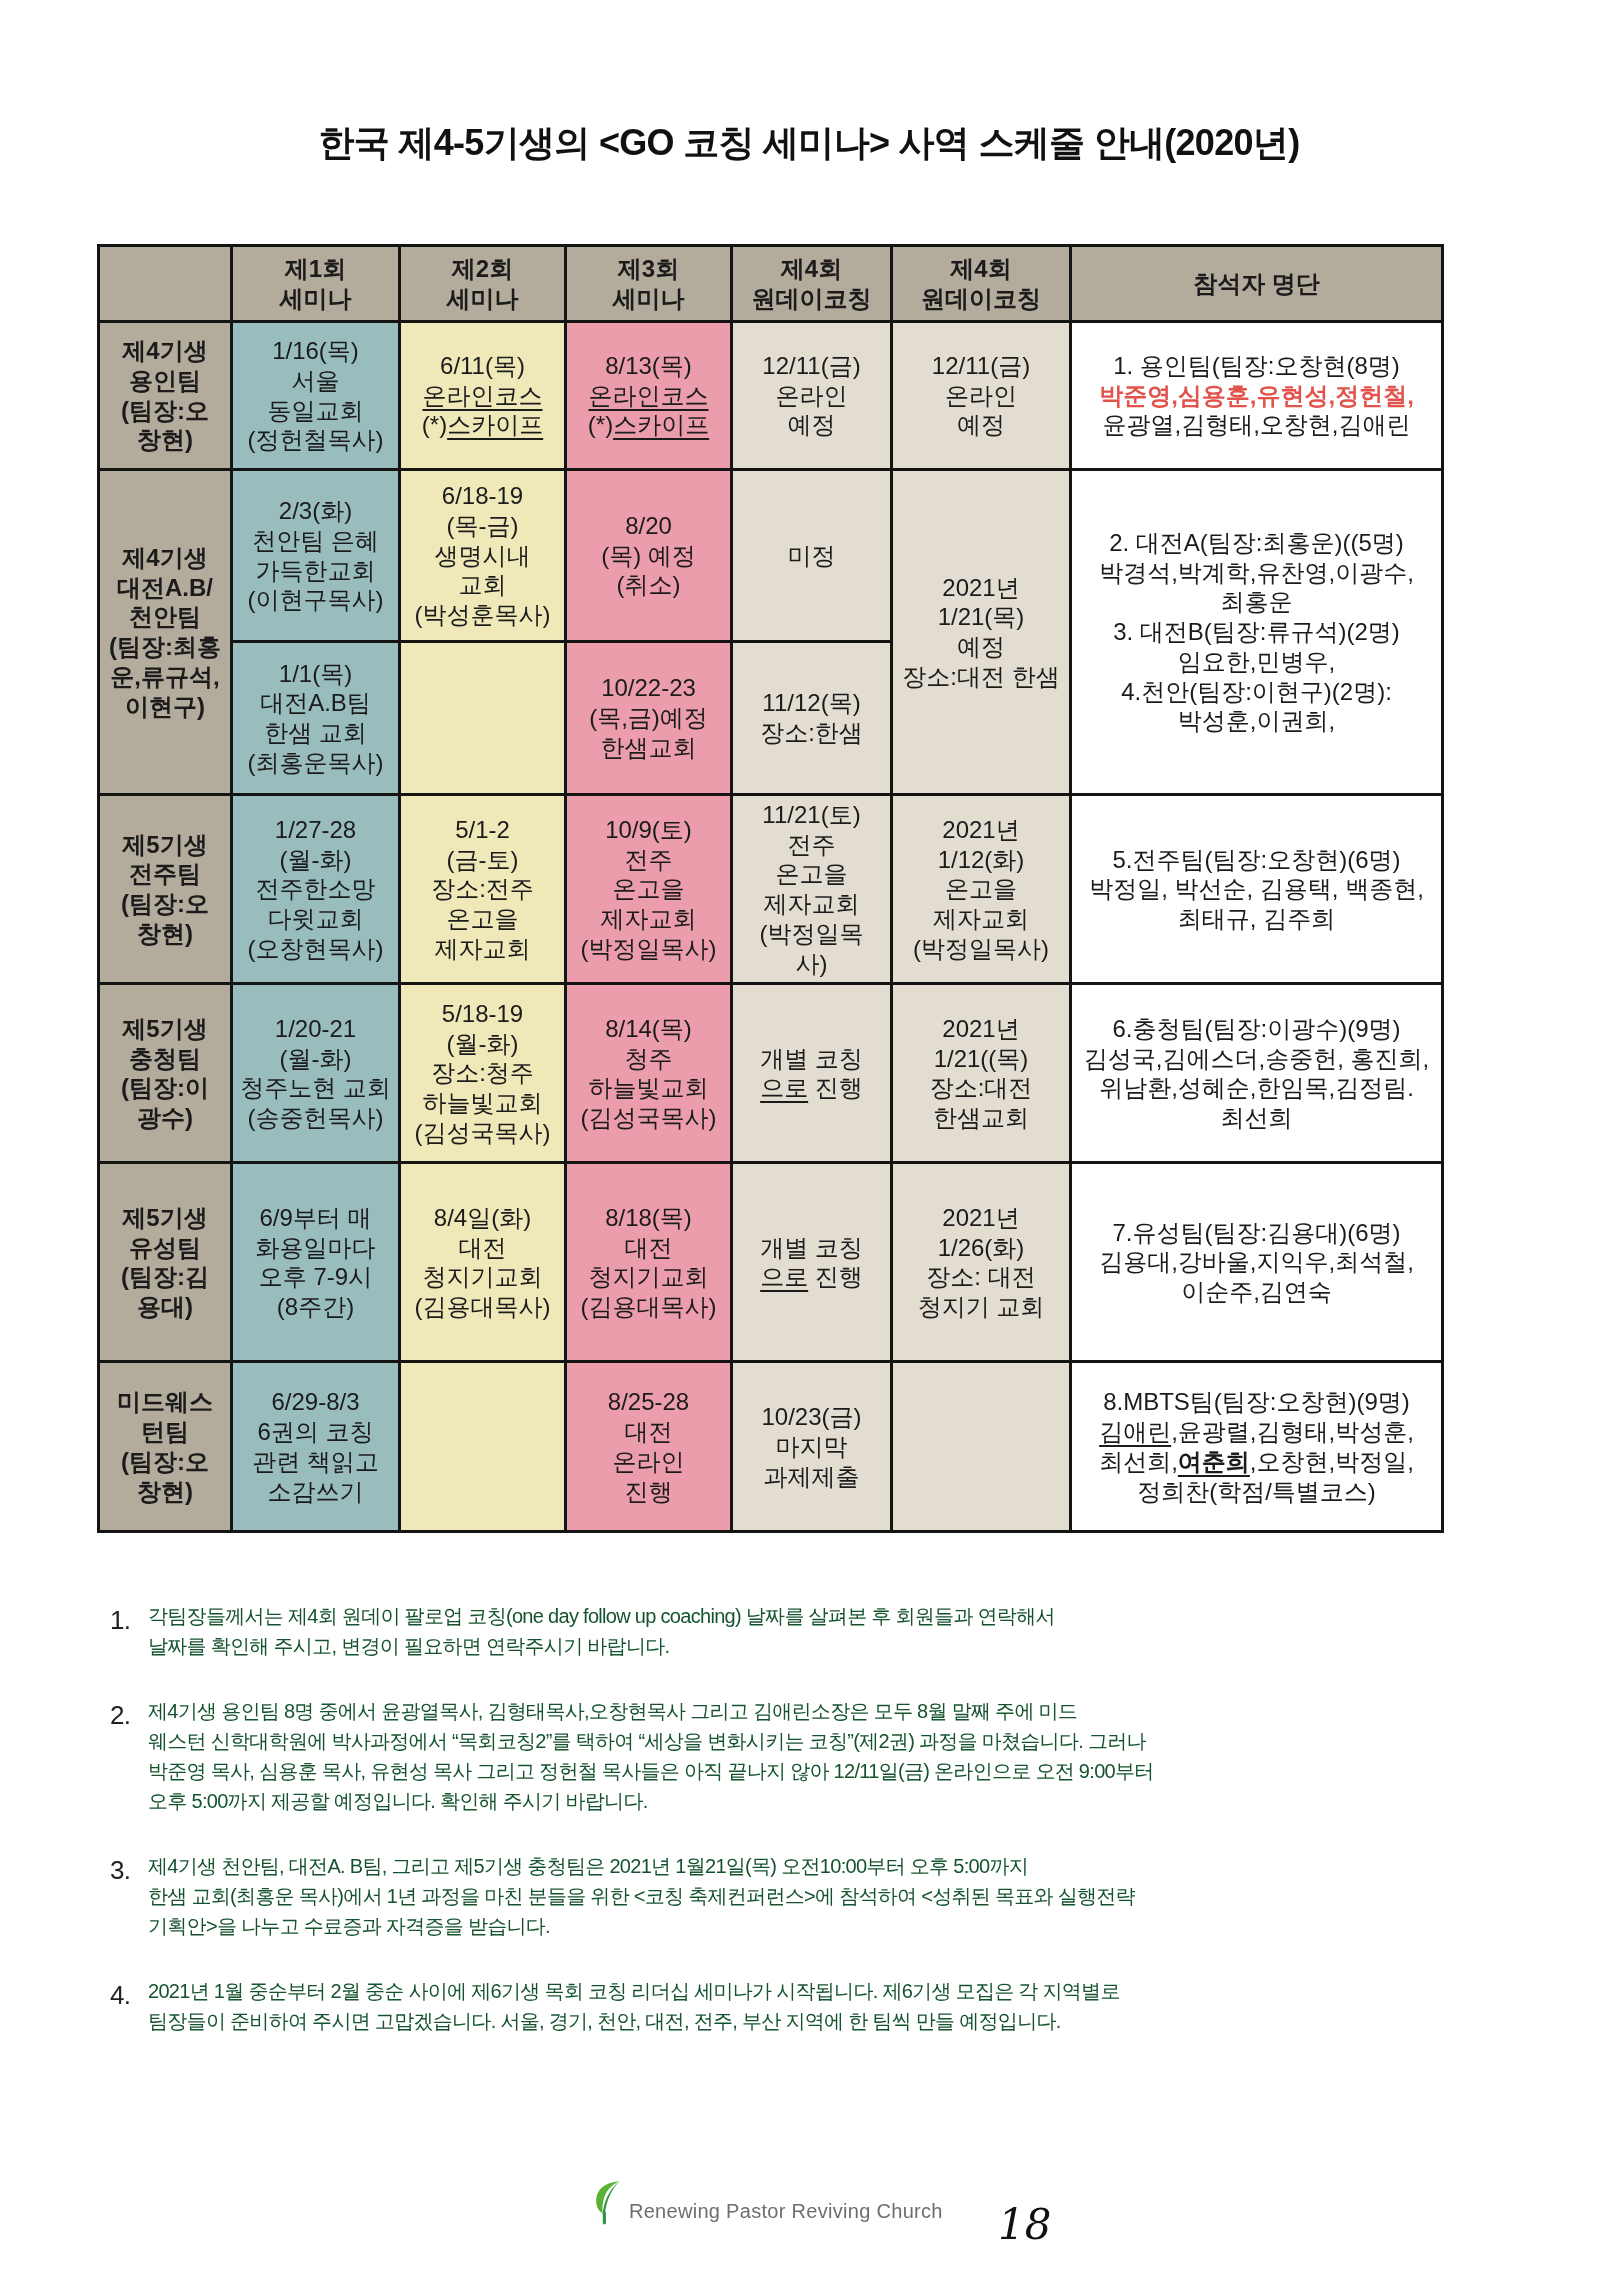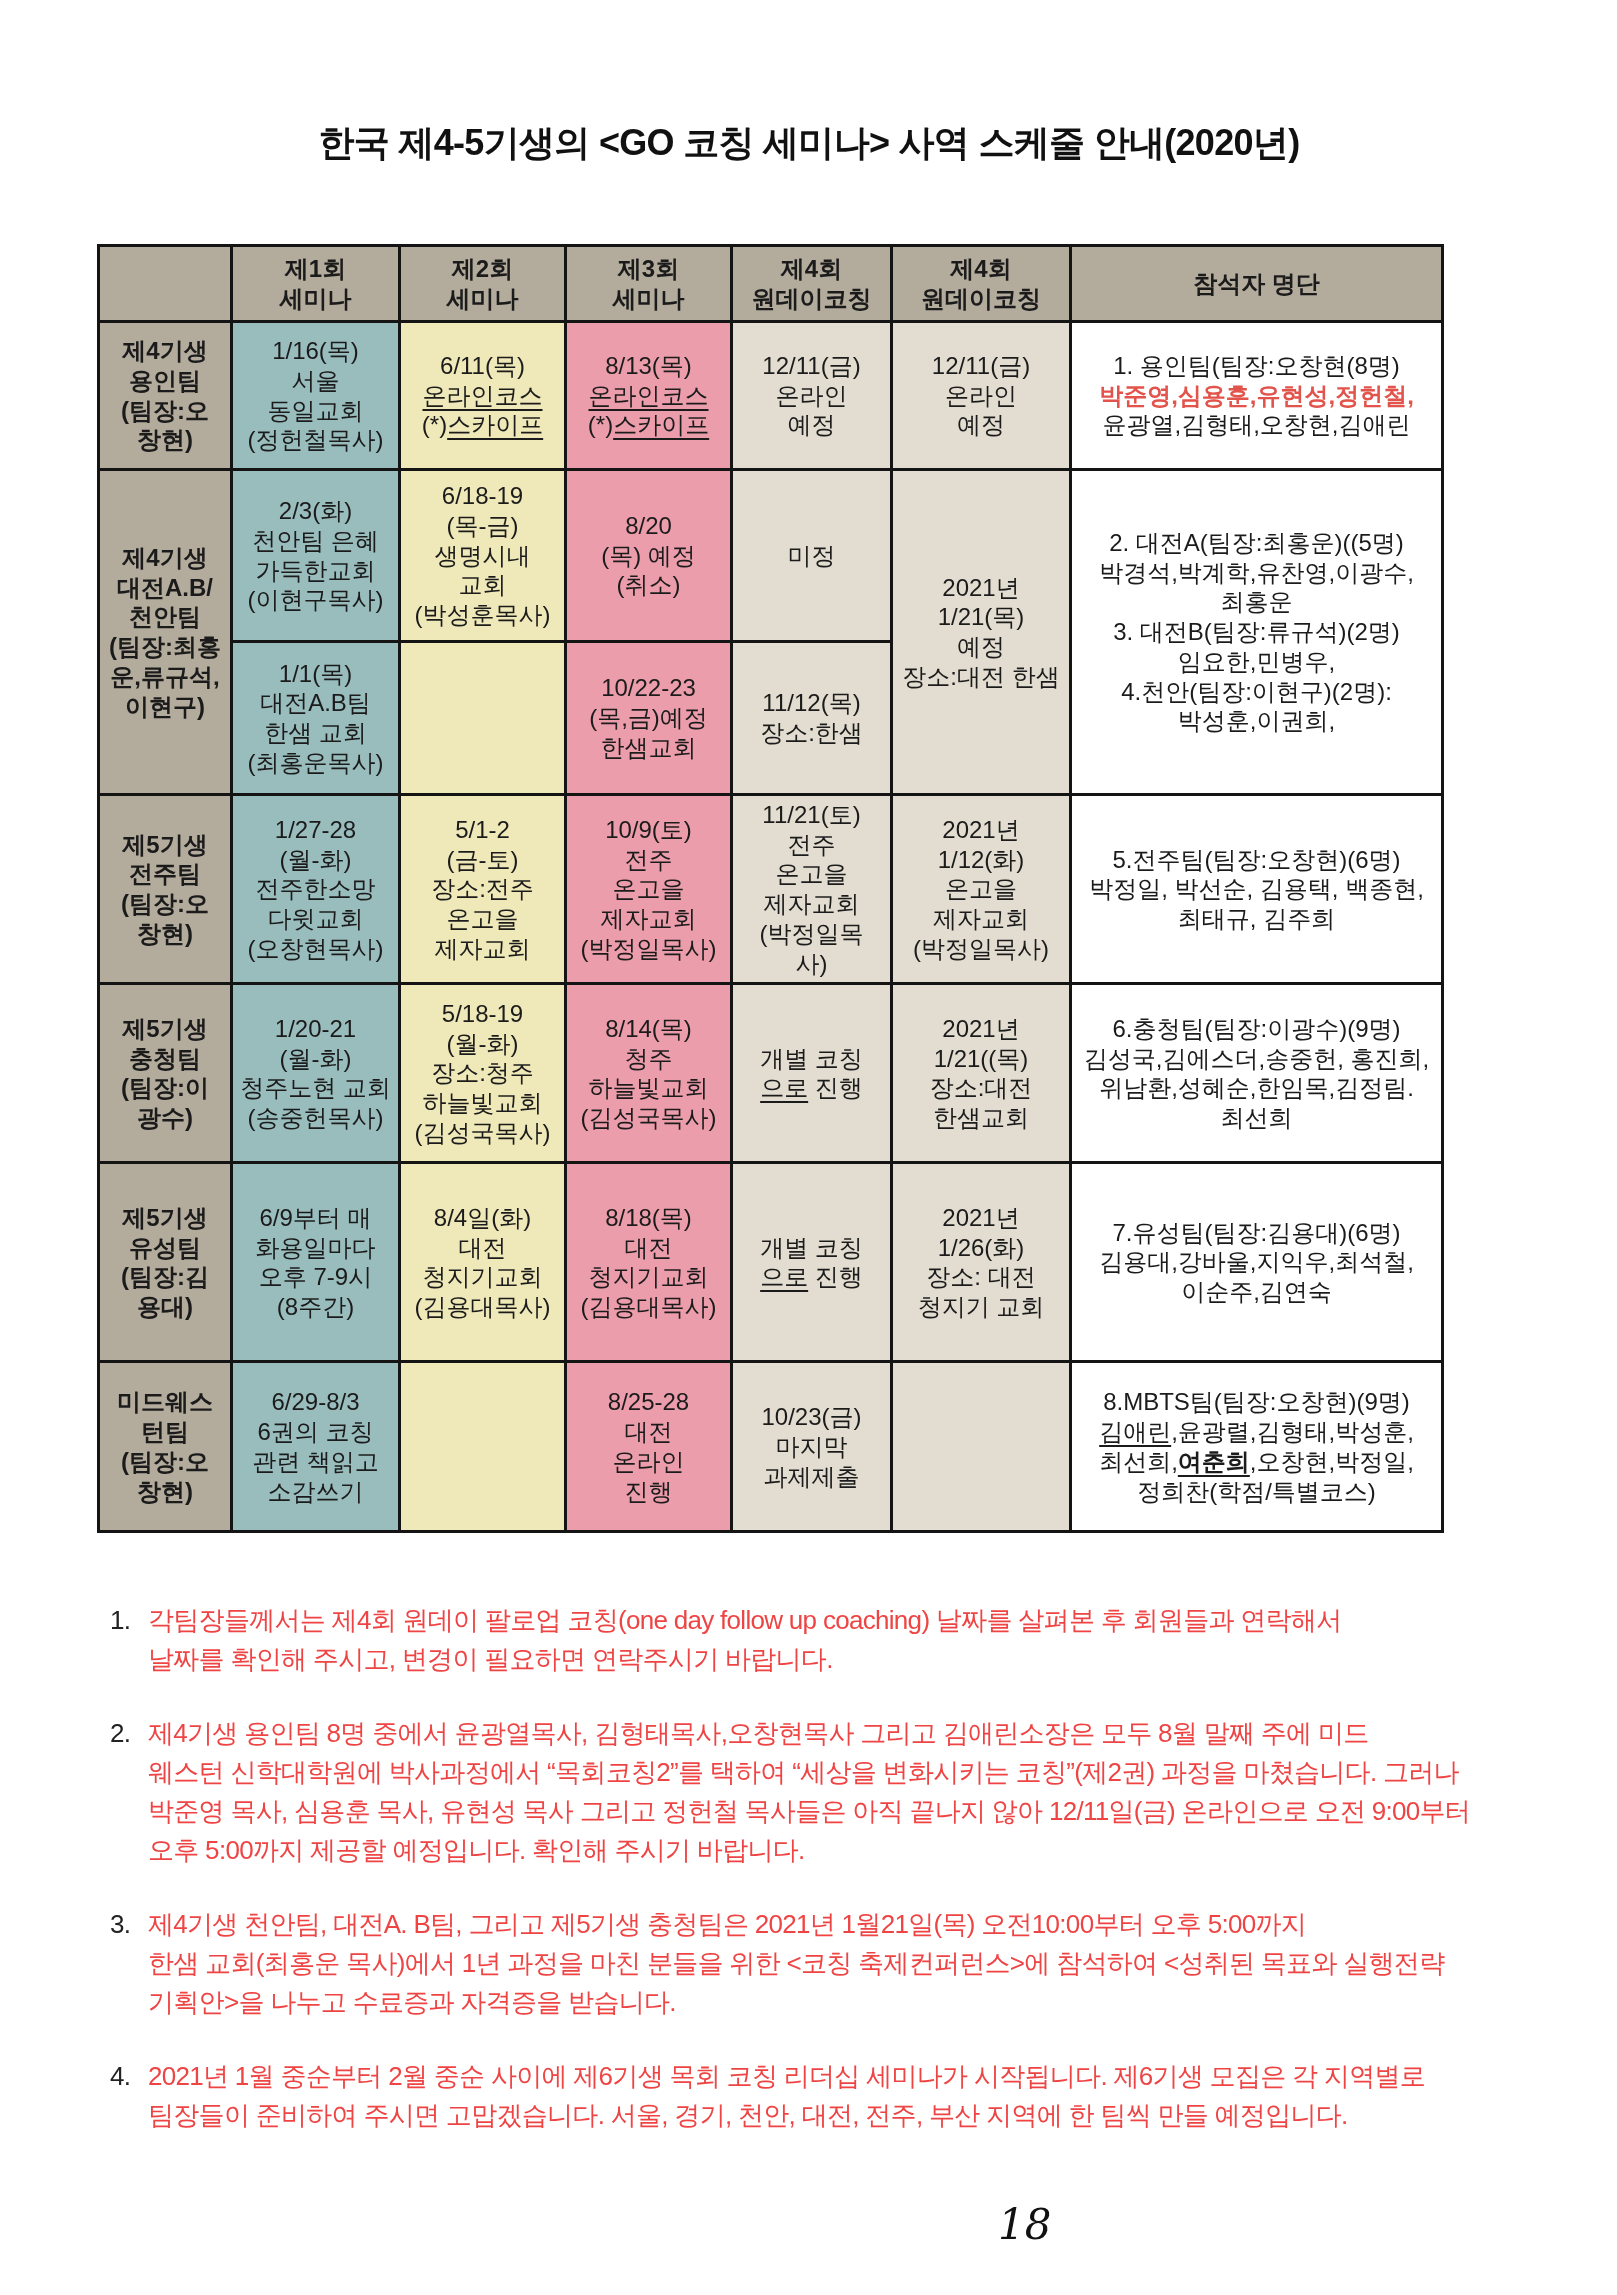--- a/index.html
+++ b/index.html
@@ -42,21 +42,21 @@
   tr.rh0{height:76px;} tr.rh1{height:148px;} tr.rh2a{height:172px;} tr.rh2b{height:153px;}
   tr.rh3{height:189px;} tr.rh4{height:179px;} tr.rh5{height:199px;} tr.rh6{height:170px;padding-left:19px;}
   .notes{
     position:absolute;left:110px;top:1601px;width:1415px;
   }
   .note{display:flex;margin-bottom:35px;}
   .note-num{
     flex:0 0 38px;font-size:26px;line-height:1.5;color:#222;letter-spacing:-0.7px;
   }
   .note-text{
-    flex:1;font-size:26px;line-height:1.5;color:#ef4444;letter-spacing:-0.7px;white-space:pre-line;
+    flex:1;font-size:20px;line-height:1.5;color:#14532d;letter-spacing:-0.7px;white-space:pre-line;
   }
   .footer{position:absolute;left:0;top:2175px;width:100%;height:121px;}
   .logo-block{position:absolute;left:430px;top:0;}
   .logo-top{display:flex;align-items:flex-end;margin-left:155px;height:51px;}
   .leaf-icon{width:40px;height:48px;margin-right:3.9px;}
   .tagline{font-size:20px;color:var(--tagline-gray);letter-spacing:0.3px;padding-bottom:2.6px;}
   .logo-text{font-size:42px;font-style:italic;letter-spacing:-1.3px;white-space:nowrap;}
   .logo-go-thrive{color:var(--logo-dark-green);font-weight:bold;}
   .logo-coaching{color:var(--logo-light-green);font-weight:normal;margin-left:6.5px;}
   .page-number{
@@ -296,16 +296,24 @@
   </div>
   <div class="note">
     <span class="note-num">4.</span>
     <span class="note-text">2021년 1월 중순부터 2월 중순 사이에 제6기생 목회 코칭 리더십 세미나가 시작됩니다. 제6기생 모집은 각 지역별로
 팀장들이 준비하여 주시면 고맙겠습니다. 서울, 경기, 천안, 대전, 전주, 부산 지역에 한 팀씩 만들 예정입니다.</span>
   </div>
 </div>
 
 <div class="footer">
   <div class="logo-block">
+    <div class="logo-top">
+      <svg class="leaf-icon" viewBox="0 0 24 30" xmlns="http://www.w3.org/2000/svg">
+        <path d="M10.5 22 C 10 14, 12 6, 21 2 C 14 2.5, 6.5 6, 6.5 14 C 6.5 18, 8 20.5, 10.5 22 Z" fill="#59b234"></path>
+        <path d="M10.5 22 C 11.5 15, 14.5 7, 21 2 C 16 7, 13 14, 12 22 Z" fill="#2e9440"></path>
+        <rect x="10.6" y="21" width="2" height="8" rx="1" fill="#2e9440"></rect>
+      </svg>
+      <span class="tagline">Renewing Pastor Reviving Church</span>
+    </div>
   </div>
   <div class="page-number">18</div>
 </div>
 
 
 </body></html>

